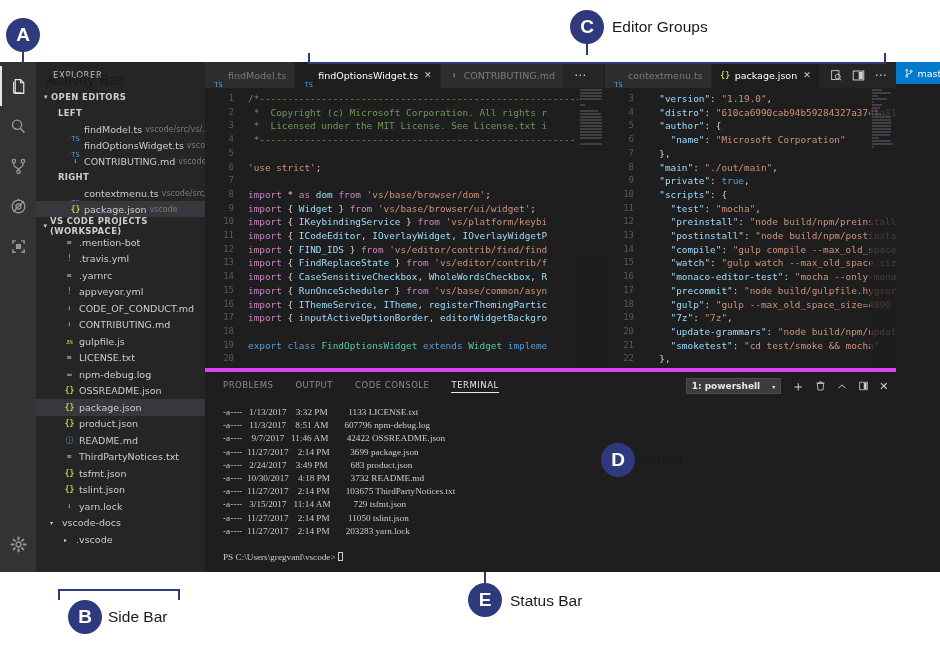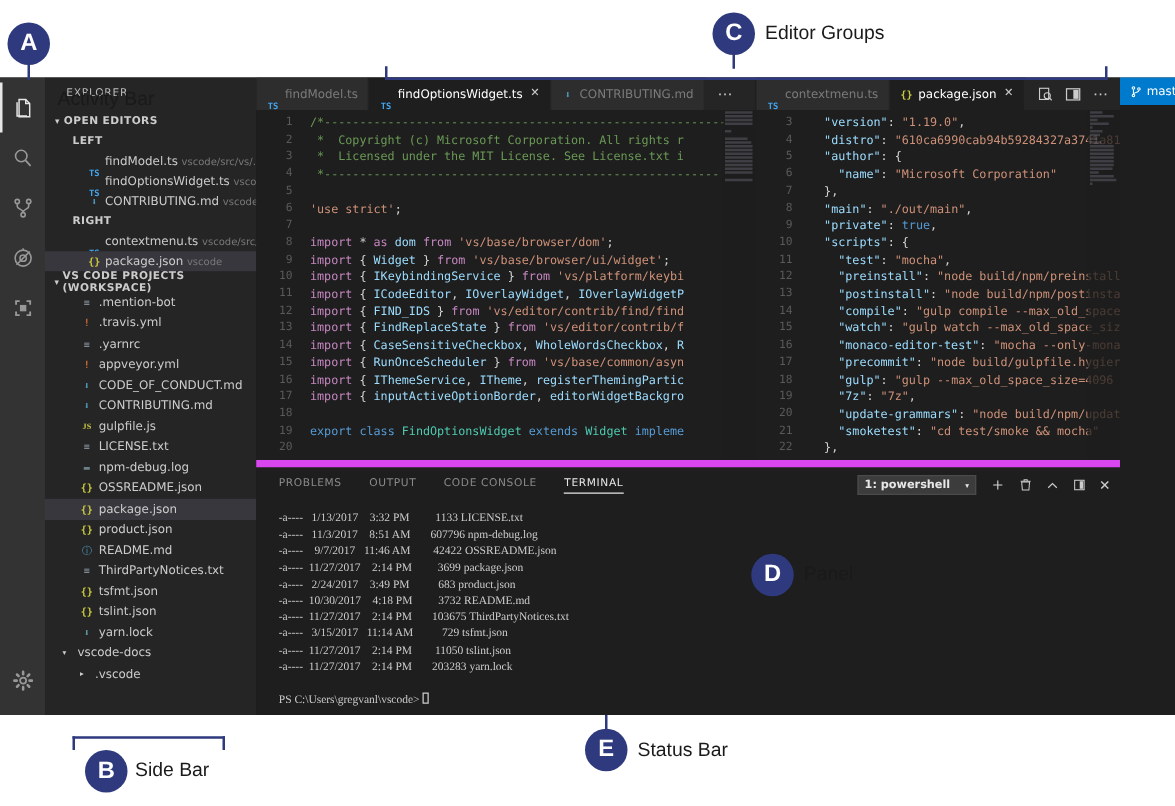--- a/index.html
+++ b/index.html
@@ -136,21 +136,21 @@
     font-size: 9.5px;
     color: #cccccc;
     gap: 4px;
   }
   .tree-row.sel { background: #37373d; }
   .tree-row.lvl0 { padding-left: 14px; }
   .tree-row.lvl1 { padding-left: 28px; }
   .fname { color: #cccccc; }
   .fpath { color: #7a7a7a; font-size: 8px; }
   .ficon { width: 11px; text-align: center; font-size: 8px; flex-shrink: 0; font-family: "DejaVu Sans Mono", monospace; }
-  .ic-ts   { color: #41a5ee; font-weight: bold; font-size: 7px; margin-top: 20px; }
+  .ic-ts   { color: #41a5ee; font-weight: normal; font-size: 7px; margin-top: 20px; }
   .ic-json { color: #cbcb41; font-weight: bold; }
   .ic-md   { color: #519aba; }
   .ic-txt  { color: #9aa7b0; }
   .ic-yml  { color: #cc6d2e; font-weight: bold; }
   .ic-js   { color: #cbcb41; font-weight: bold; font-size: 6.5px; font-family: Liberation Serif, serif;}
   .ic-log  { color: #6d8086; }
   .ic-lock { color: #5f9ea0; }
   .ic-info { color: #519aba; }
   .arrow-r { color: #cccccc; font-size: 6px; width: 8px; display:inline-block;}
 
@@ -239,21 +239,21 @@
   .id { color: #9cdcfe; }
   .ty { color: #4ec9b0; }
   .pn { color: #d4d4d4; }
   .jkey { color: #9cdcfe; }
 
   
   #panel {
     height: 203px;
     background: #1e1e1e;
     display: flex; flex-direction: column;
-    border-top: 6px solid #d946ef;
+    border-top: 4px solid #d946ef;
     flex-shrink: 0;
   }
   #panel-head {
     height: 28px;
     display: flex; align-items: center;
     padding: 0 8px 0 18px;
     gap: 22px;
     background: #1e1e1e;
   }
   .panel-tab {

